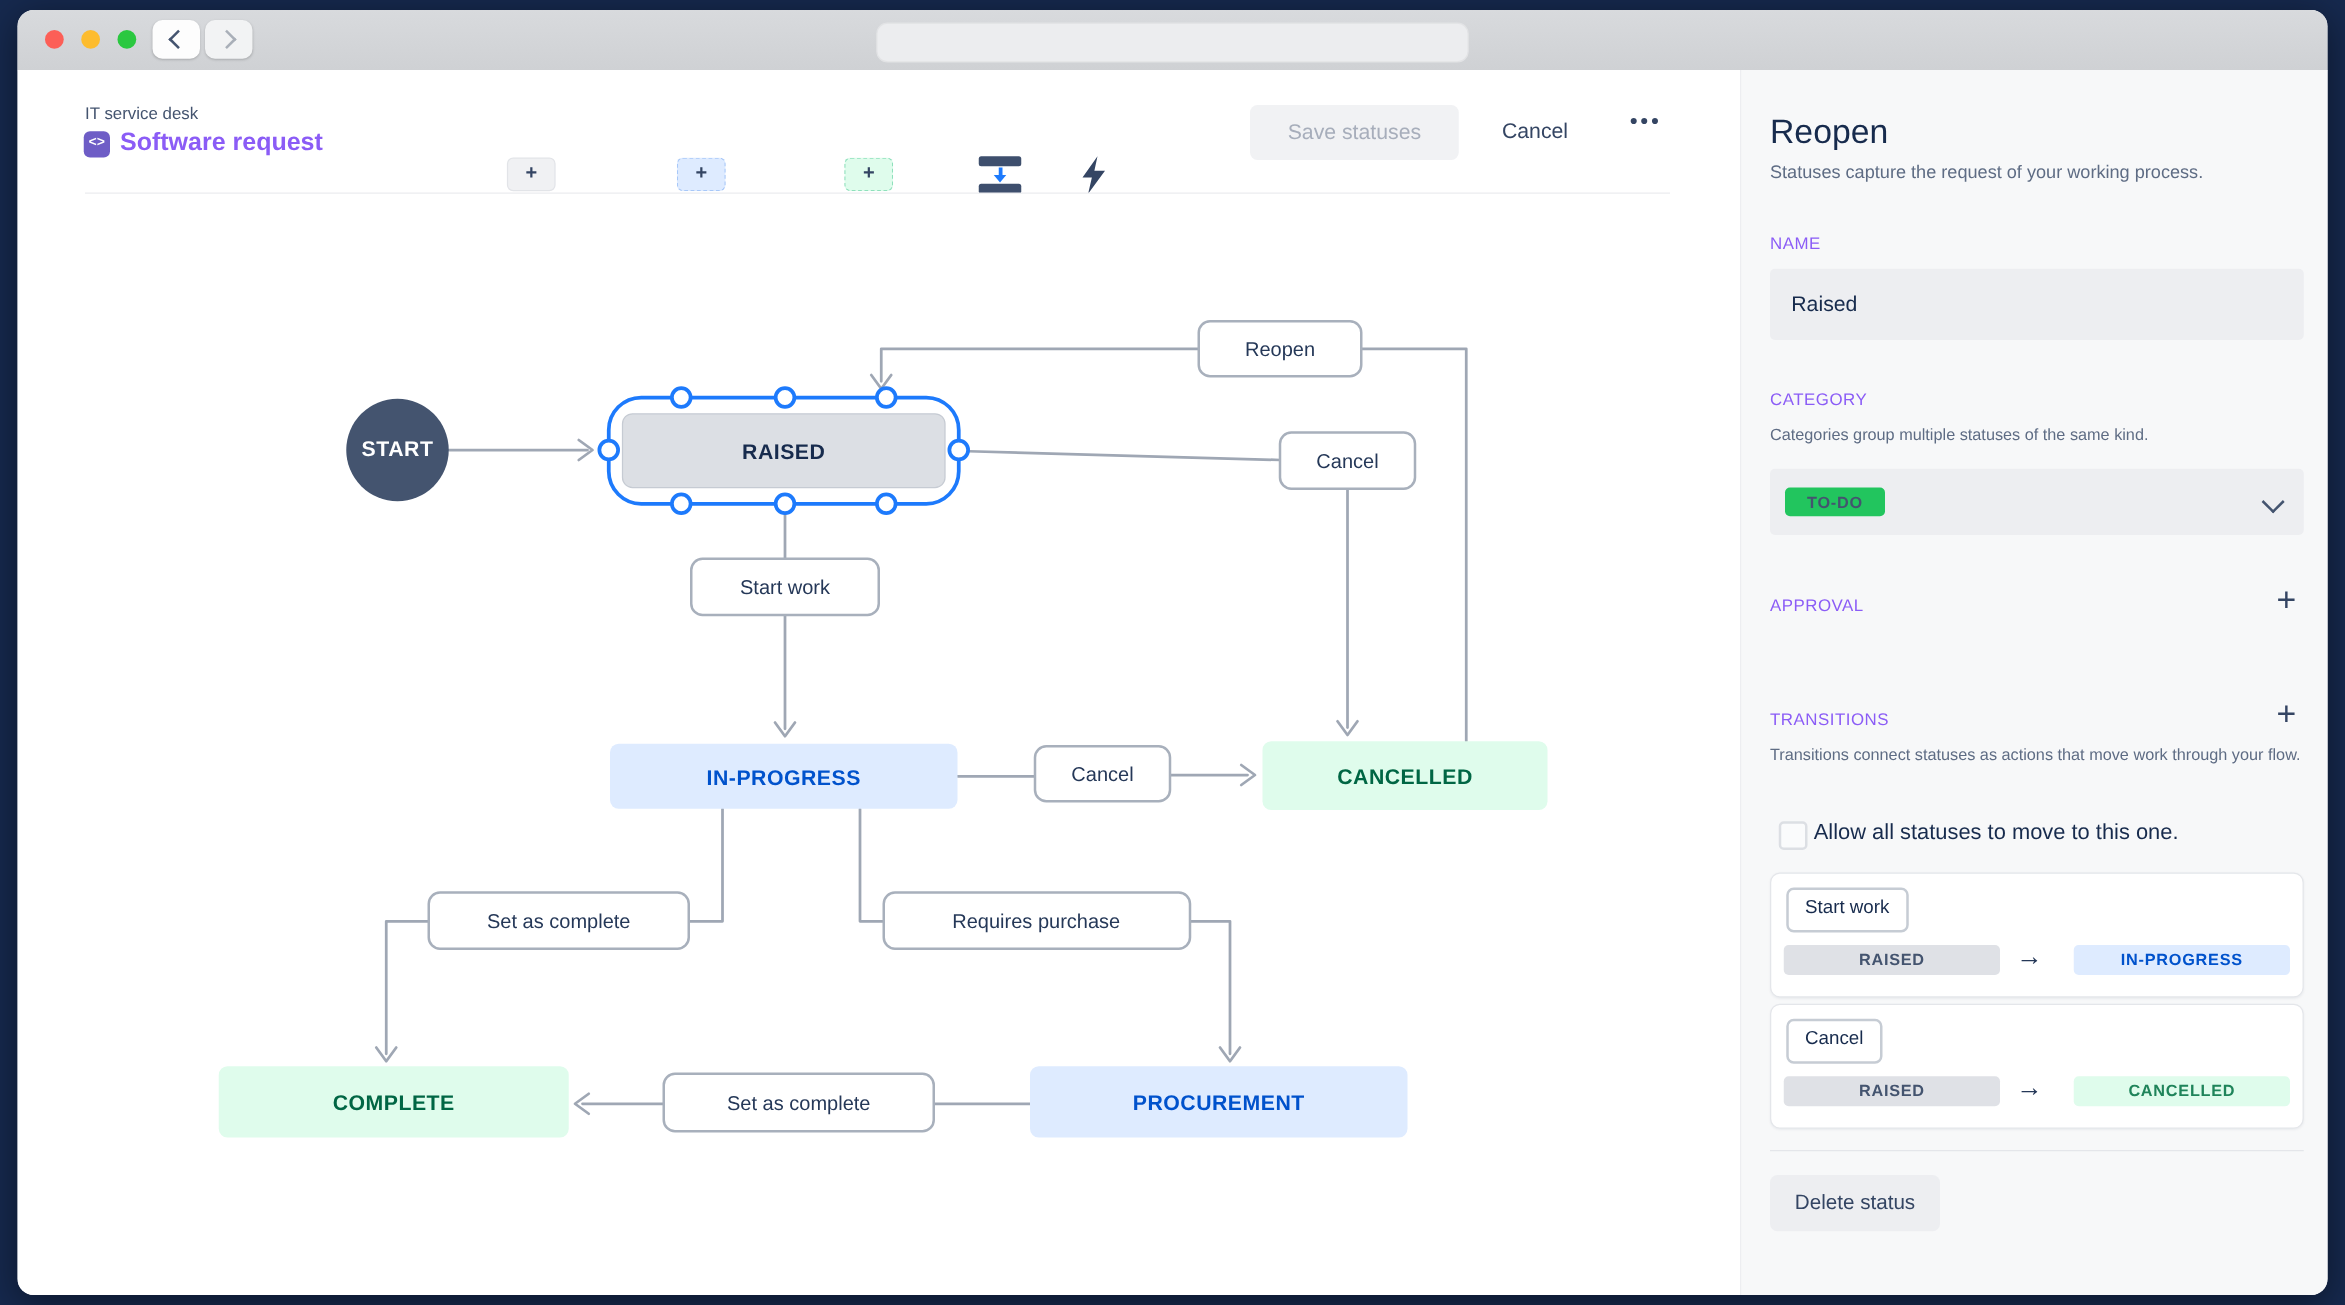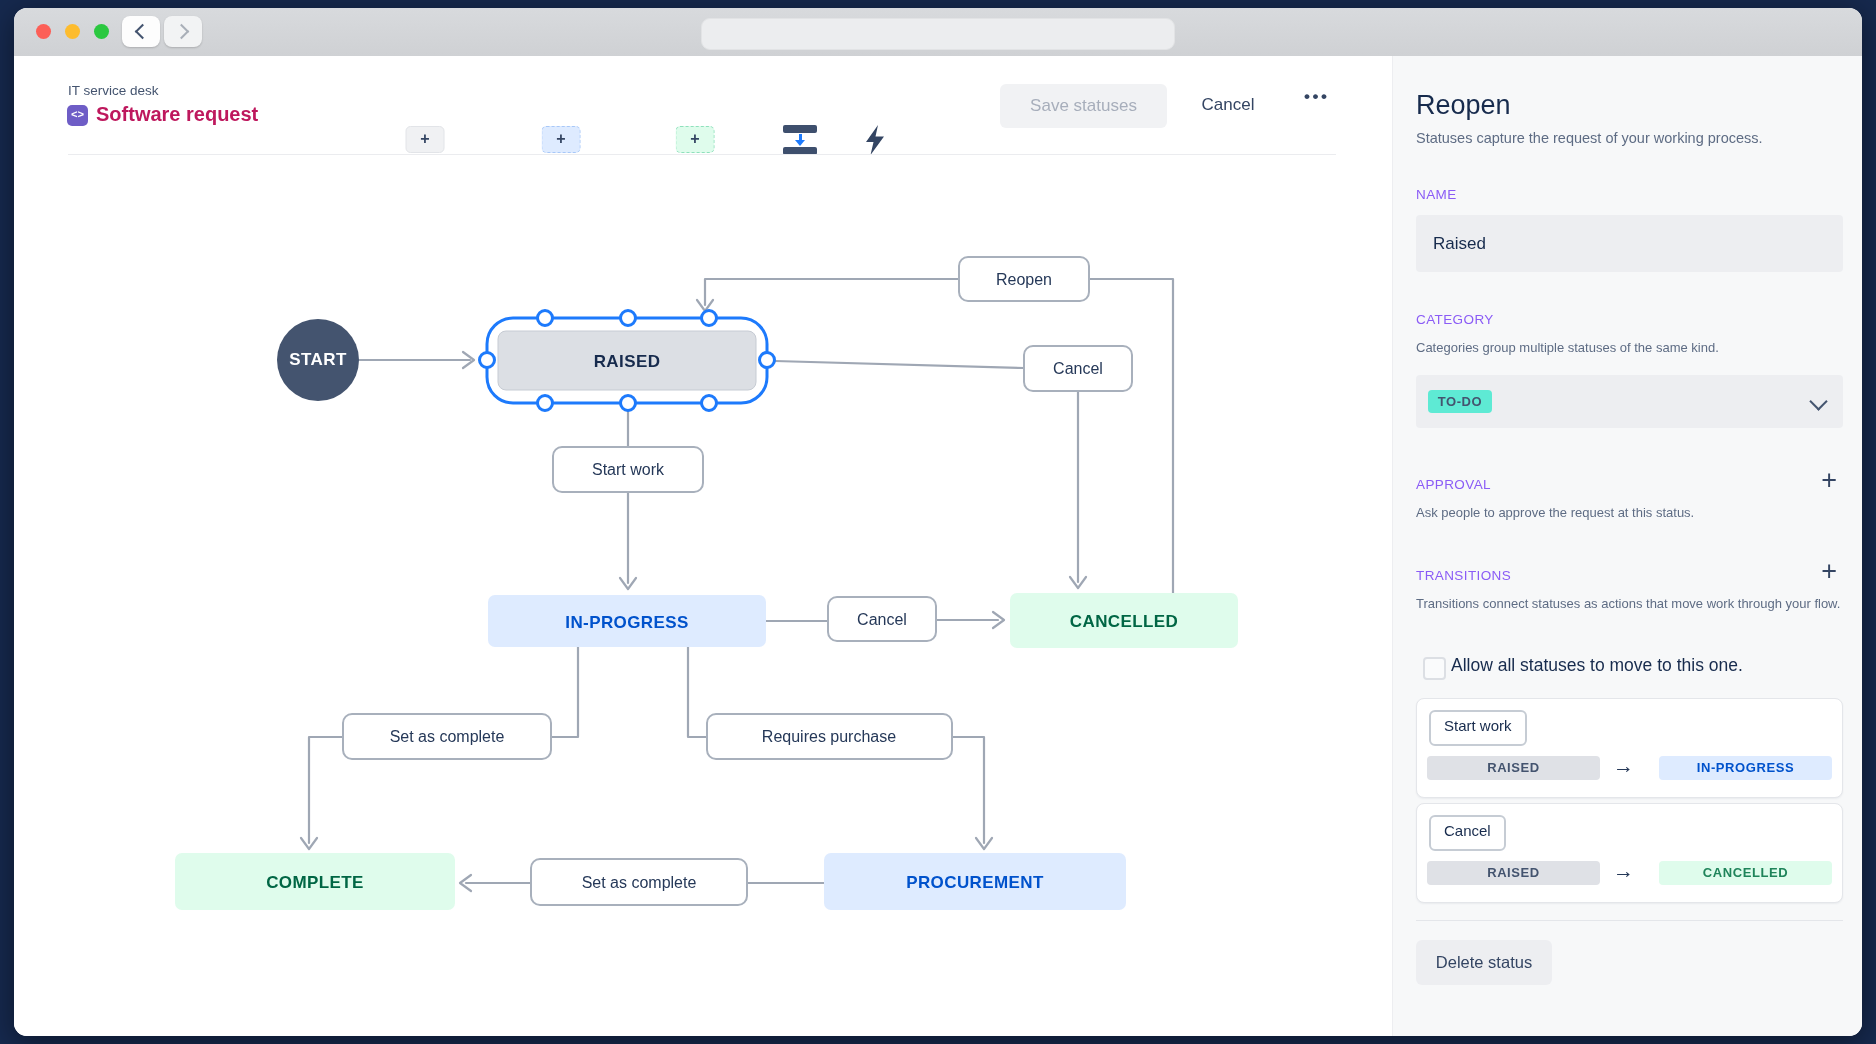--- a/index.html
+++ b/index.html
@@ -14,21 +14,21 @@
   .navbtn{position:absolute;top:8px;width:38px;height:31px;border-radius:8px;background:#FDFDFD;box-shadow:0 1px 2px rgba(0,0,0,.18);}
   .navbtn.fwd{background:#F2F3F4;}
   .chev{position:absolute;top:10px;width:9px;height:9px;border-left:2.5px solid #44546F;border-bottom:2.5px solid #44546F;}
   .chev.back{left:15px;transform:rotate(45deg);}
   .chev.fwdc{left:12px;border-color:#A9AFB8;transform:rotate(225deg);}
   .urlpill{position:absolute;left:50%;transform:translateX(-50%);top:10px;width:472px;height:30px;background:#ECEDEF;border:1px solid #E2E3E5;border-radius:9px;}
   
   .main-header{position:absolute;left:0;top:48px;width:1378px;height:99px;background:#fff;}
   .breadcrumb{position:absolute;left:54px;top:27px;font-size:13.5px;color:#44546F;}
   .proj-icon{position:absolute;left:53px;top:49px;width:21px;height:21px;border-radius:5px;background:#6E5DC6;color:#fff;text-align:center;line-height:21px;font-size:11px;font-weight:bold;font-family:"Liberation Mono","DejaVu Sans Mono",monospace;}
-  .page-title{position:absolute;left:82px;top:47px;font-size:20px;font-weight:bold;color:#be185d;}
+  .page-title{position:absolute;left:82px;top:47px;font-size:20px;font-weight:bold;color:#8b5cf6;}
   .tb-item{position:absolute;top:68px;width:0;}
   .plusbtn{position:absolute;left:50%;transform:translateX(-50%);top:2px;width:37px;height:25px;border-radius:5px;text-align:center;line-height:23px;font-size:16px;font-weight:bold;color:#344563;}
   .plus-todo{background:#F0F1F3;border:1px solid #E2E4E8;}
   .plus-prog{background:#DEEBFF;border:1px dashed #A8C8F8;}
   .plus-done{background:#DFFCEC;border:1px dashed #8FE0BC;}
   .tb-label{position:absolute;left:50%;transform:translateX(-50%);top:45px;font-size:13.5px;color:#44546F;white-space:nowrap;}
   .trans-icon{position:absolute;left:50%;transform:translateX(-50%);top:0;width:34px;height:32px;}
   .trans-bar{position:absolute;left:0;width:34px;height:8px;border-radius:2px;background:#3E4F6D;}
   .trans-bar.b1{top:1px;} .trans-bar.b2{bottom:1px;}
   .trans-arrow-stem{position:absolute;left:16px;top:10px;width:3px;height:6px;background:#1D7AFC;}
@@ -47,21 +47,21 @@
   .label-text{font-family:"Liberation Sans","DejaVu Sans",sans-serif;font-size:16px;font-weight:500;fill:#253858;}
   
   .sidebar{position:absolute;left:1378px;top:48px;width:470px;height:980px;background:#F7F8F9;border-left:1px solid #EDEEF1;}
   .sb-title{position:absolute;left:23px;top:34px;font-size:27px;font-weight:500;color:#172B4D;}
   .sb-sub{position:absolute;left:23px;top:74px;font-size:14.5px;color:#5E6C84;}
   .sb-label{position:absolute;left:23px;font-size:13.5px;font-weight:normal;letter-spacing:.4px;color:#8b5cf6;}
   .sb-desc{position:absolute;left:23px;font-size:13px;color:#5E6C84;line-height:1.45;width:430px;}
   .sb-input{position:absolute;left:23px;top:159px;width:427px;height:57px;background:#EDEEF1;border:none;border-radius:4px;font-size:17px;color:#172B4D;padding:0 0 0 17px;box-sizing:border-box;font-family:inherit;}
   .sb-select{position:absolute;left:23px;top:319px;width:427px;height:53px;background:#EDEEF1;border-radius:4px;}
   .badge{display:inline-block;border-radius:4px;font-size:13px;font-weight:bold;letter-spacing:.6px;text-align:center;}
-  .badge-todo{position:absolute;left:12px;top:15px;width:64px;height:23px;line-height:23px;background:#5eead4;color:#44546F;}
+  .badge-todo{position:absolute;left:12px;top:15px;width:80px;height:23px;line-height:23px;background:#22c55e;color:#44546F;}
   .sel-chev{position:absolute;right:18px;top:20px;width:11px;height:11px;border-left:2.5px solid #44546F;border-bottom:2.5px solid #44546F;transform:rotate(-45deg);}
   .plus-ico{position:absolute;right:26px;font-size:27px;font-weight:300;color:#344563;line-height:20px;}
   .checkbox{position:absolute;left:30px;top:601px;width:19px;height:19px;background:#FAFBFC;border:2px solid #DCDFE4;border-radius:4px;}
   .checkbox-label{position:absolute;left:58px;top:599px;font-size:17.5px;color:#172B4D;}
   .t-card{position:absolute;left:23px;width:427px;height:100px;background:#fff;border:1px solid #E4E6EA;border-radius:8px;box-shadow:0 1px 2px rgba(9,30,66,.06);box-sizing:border-box;}
   .t-chip{position:absolute;left:12px;top:11px;height:32px;padding:0 13px;background:#fff;border:2px solid #C6CCD4;border-radius:6px;font-size:15px;font-weight:500;color:#172B4D;line-height:28px;}
   .t-badge{position:absolute;top:57px;height:24px;line-height:24px;}
   .t-from{left:10px;width:173px;background:#DFE1E6;color:#44546F;}
   .t-to{left:242px;width:173px;}
   .t-to.blue{background:#DEEBFF;color:#0052CC;}
@@ -245,21 +245,20 @@
 
       <div class="sb-label" style="top:256px;">CATEGORY</div>
       <div class="sb-desc" style="top:283px;">Categories group multiple statuses of the same kind.</div>
       <div class="sb-select">
         <span class="badge badge-todo">TO-DO</span>
         <span class="sel-chev"></span>
       </div>
 
       <div class="sb-label" style="top:421px;">APPROVAL</div>
       <div class="plus-ico" style="top:414px;">+</div>
-      <div class="sb-desc" style="top:448px;">Ask people to approve the request at this status.</div>
 
       <div class="sb-label" style="top:512px;">TRANSITIONS</div>
       <div class="plus-ico" style="top:505px;">+</div>
       <div class="sb-desc" style="top:539px;width:440px;">Transitions connect statuses as actions that move work through your flow.</div>
 
       <div class="checkbox"></div>
       <div class="checkbox-label">Allow all statuses to move to this one.</div>
 
       <div class="t-card" style="top:642px;">
         <span class="t-chip">Start work</span>

